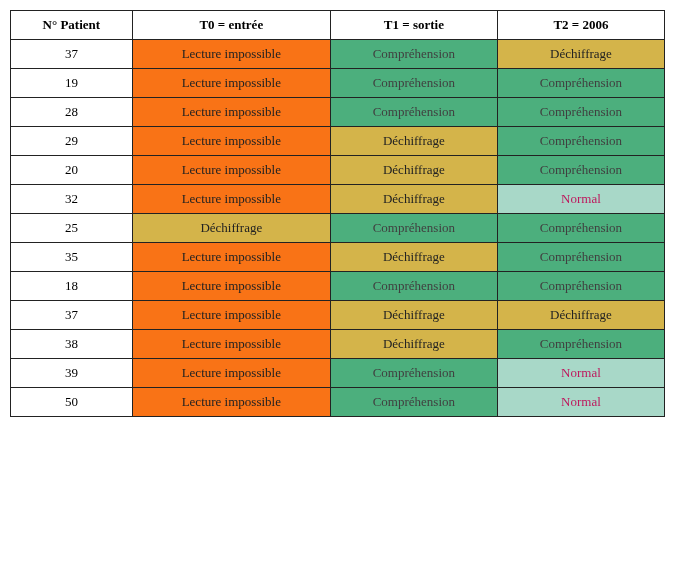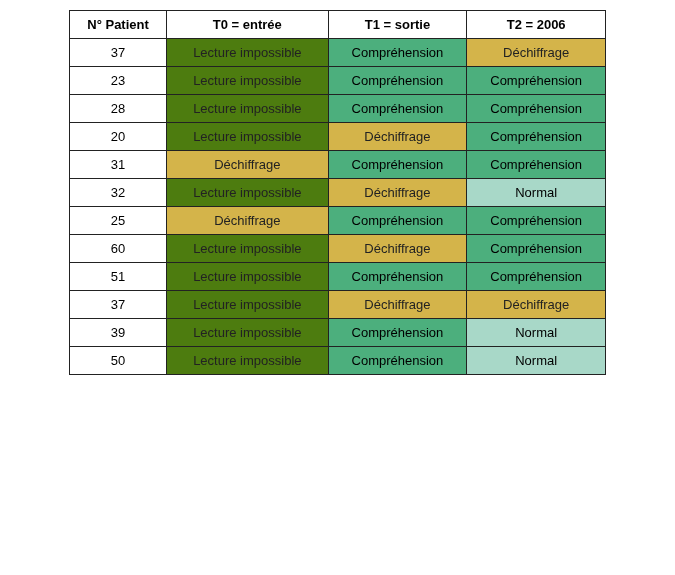--- a/index.html
+++ b/index.html
@@ -11,47 +11,48 @@
       font-family: Arial, sans-serif;
       font-size: 13px;
       background: #fff;
       display: flex;
       justify-content: center;
       align-items: flex-start;
       padding: 10px;
     }
     table {
       border-collapse: collapse;
-      width: 537px;
+      width: 655px;
+      font-family: Liberation Serif, serif;
     }
     th, td {
       border: 1.5px solid #222;
       text-align: center;
       padding: 6px 4px;
       font-size: 13px;
     }
     thead th {
       background: #fff;
       font-weight: bold;
     }
     .cell-red {
-      background: #4d7c0f;
+      background: #f97316;
       color: #222;
     }
     .cell-green {
       background: #4caf7d;
-      color: #000000;
+      color: #404040;
     }
     .cell-yellow {
       background: #d4b44a;
       color: #222;
     }
     .cell-lightblue {
       background: #a8d8c8;
-      color: #000000;
+      color: #be185d;
     }
   </style>
 </head>
 <body>
 
 <table>
   <thead>
     <tr>
     <th>N° Patient</th>
         <th>T0 = entrée</th>
@@ -60,72 +61,78 @@
       </tr>
   </thead>
   <tbody id="table-body">
   <tr>
         <td>37</td>
         <td class="cell-red">Lecture impossible</td>
         <td class="cell-green">Compréhension</td>
         <td class="cell-yellow">Déchiffrage</td>
       </tr>
       <tr>
-        <td>23</td>
+        <td>19</td>
         <td class="cell-red">Lecture impossible</td>
         <td class="cell-green">Compréhension</td>
         <td class="cell-green">Compréhension</td>
       </tr>
       <tr>
         <td>28</td>
         <td class="cell-red">Lecture impossible</td>
         <td class="cell-green">Compréhension</td>
         <td class="cell-green">Compréhension</td>
       </tr>
       <tr>
-        <td>20</td>
+        <td>29</td>
         <td class="cell-red">Lecture impossible</td>
         <td class="cell-yellow">Déchiffrage</td>
         <td class="cell-green">Compréhension</td>
       </tr>
       <tr>
-        <td>31</td>
+        <td>20</td>
+        <td class="cell-red">Lecture impossible</td>
         <td class="cell-yellow">Déchiffrage</td>
-        <td class="cell-green">Compréhension</td>
         <td class="cell-green">Compréhension</td>
       </tr>
       <tr>
         <td>32</td>
         <td class="cell-red">Lecture impossible</td>
         <td class="cell-yellow">Déchiffrage</td>
         <td class="cell-lightblue">Normal</td>
       </tr>
       <tr>
         <td>25</td>
         <td class="cell-yellow">Déchiffrage</td>
         <td class="cell-green">Compréhension</td>
         <td class="cell-green">Compréhension</td>
       </tr>
       <tr>
-        <td>60</td>
+        <td>35</td>
         <td class="cell-red">Lecture impossible</td>
         <td class="cell-yellow">Déchiffrage</td>
         <td class="cell-green">Compréhension</td>
       </tr>
       <tr>
-        <td>51</td>
+        <td>18</td>
         <td class="cell-red">Lecture impossible</td>
         <td class="cell-green">Compréhension</td>
         <td class="cell-green">Compréhension</td>
       </tr>
       <tr>
         <td>37</td>
         <td class="cell-red">Lecture impossible</td>
         <td class="cell-yellow">Déchiffrage</td>
         <td class="cell-yellow">Déchiffrage</td>
+      </tr>
+      <tr>
+        <td>38</td>
+        <td class="cell-red">Lecture impossible</td>
+        <td class="cell-yellow">Déchiffrage</td>
+        <td class="cell-green">Compréhension</td>
       </tr>
       <tr>
         <td>39</td>
         <td class="cell-red">Lecture impossible</td>
         <td class="cell-green">Compréhension</td>
         <td class="cell-lightblue">Normal</td>
       </tr>
       <tr>
         <td>50</td>
         <td class="cell-red">Lecture impossible</td>

